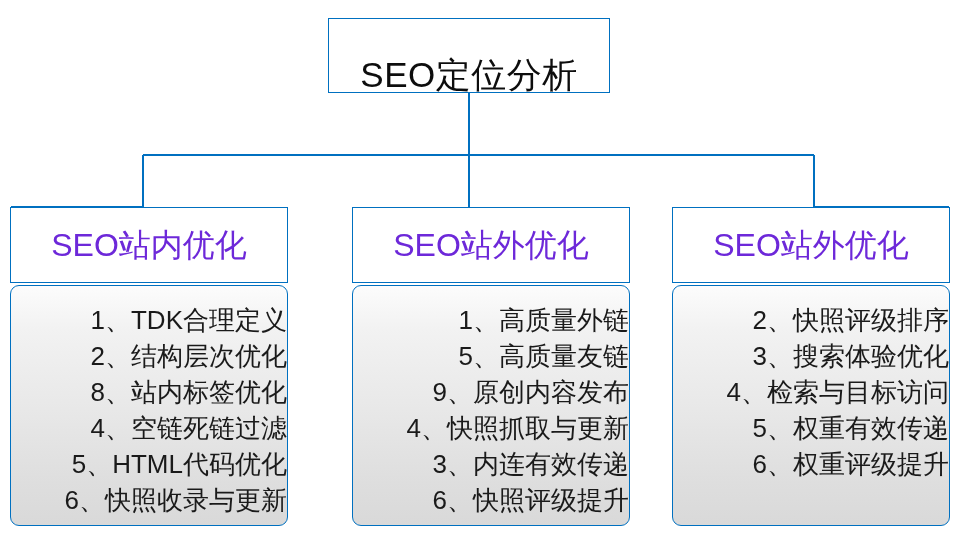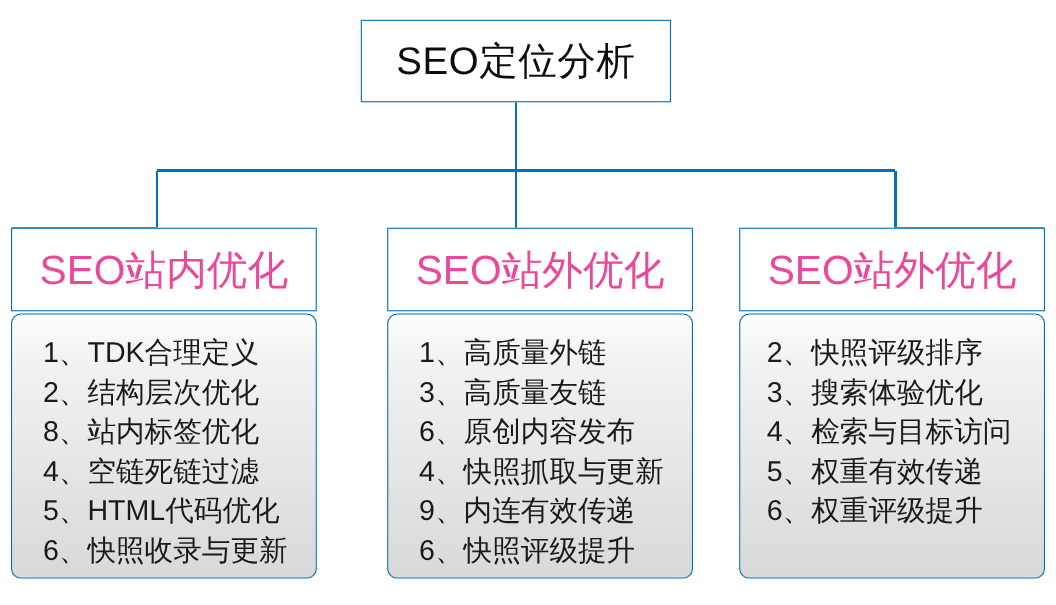--- a/index.html
+++ b/index.html
@@ -32,21 +32,21 @@
   .root-box {
     position: absolute;
     left: 328px;
     top: 18px;
     width: 282px;
     height: 75px;
     box-sizing: border-box;
     border: 1.6px solid #0070C0;
     background: #ffffff;
     display: flex;
-    align-items: center;
+    align-items: flex-end;
     justify-content: center;
   }
   .root-title {
     font-size: 35px;
     line-height: 1;
     color: #0d0d0d;
     letter-spacing: 0.5px;
     white-space: nowrap;
   }
 
@@ -64,43 +64,44 @@
     box-sizing: border-box;
     width: 100%;
     height: 76px;
     border: 1.6px solid #0070C0;
     background: #ffffff;
     display: flex;
     align-items: center;
     justify-content: center;
   }
   .col-header-title {
-    font-size: 37px;
+    font-size: 32px;
     line-height: 1;
-    color: #ec4899;
+    color: #6d28d9;
     white-space: nowrap;
   }
 
   .col-body {
     box-sizing: border-box;
     width: 100%;
     height: 241px;
     margin-top: 2px;
     border: 1.6px solid #0070C0;
     border-radius: 9px;
     background: linear-gradient(to bottom,
                 #fcfcfc 0%,
                 #f2f2f2 18%,
                 #e7e7e7 55%,
                 #dedede 82%,
                 #d9d9d9 100%);
     padding: 16px 0 10px 0;
     display: flex;
     flex-direction: column;
     justify-content: flex-start;
+    align-items: flex-end;
   }
   .col-item {
     font-size: 26px;
     line-height: 36px;
     color: #1a1a1a;
     padding-left: 28px;
     white-space: nowrap;
   }
   .col-3 .col-item { padding-left: 24px; }
 </style>
@@ -143,24 +144,24 @@
       <div class="col-item">6、快照收录与更新</div>
     </div>
   </div>
 
   <div class="column col-2">
     <div class="col-header">
       <span class="col-header-title">SEO站外优化</span>
     </div>
     <div class="col-body">
       <div class="col-item">1、高质量外链</div>
-      <div class="col-item">3、高质量友链</div>
-      <div class="col-item">6、原创内容发布</div>
+      <div class="col-item">5、高质量友链</div>
+      <div class="col-item">9、原创内容发布</div>
       <div class="col-item">4、快照抓取与更新</div>
-      <div class="col-item">9、内连有效传递</div>
+      <div class="col-item">3、内连有效传递</div>
       <div class="col-item">6、快照评级提升</div>
     </div>
   </div>
 
   <div class="column col-3">
     <div class="col-header">
       <span class="col-header-title">SEO站外优化</span>
     </div>
     <div class="col-body">
       <div class="col-item">2、快照评级排序</div>

